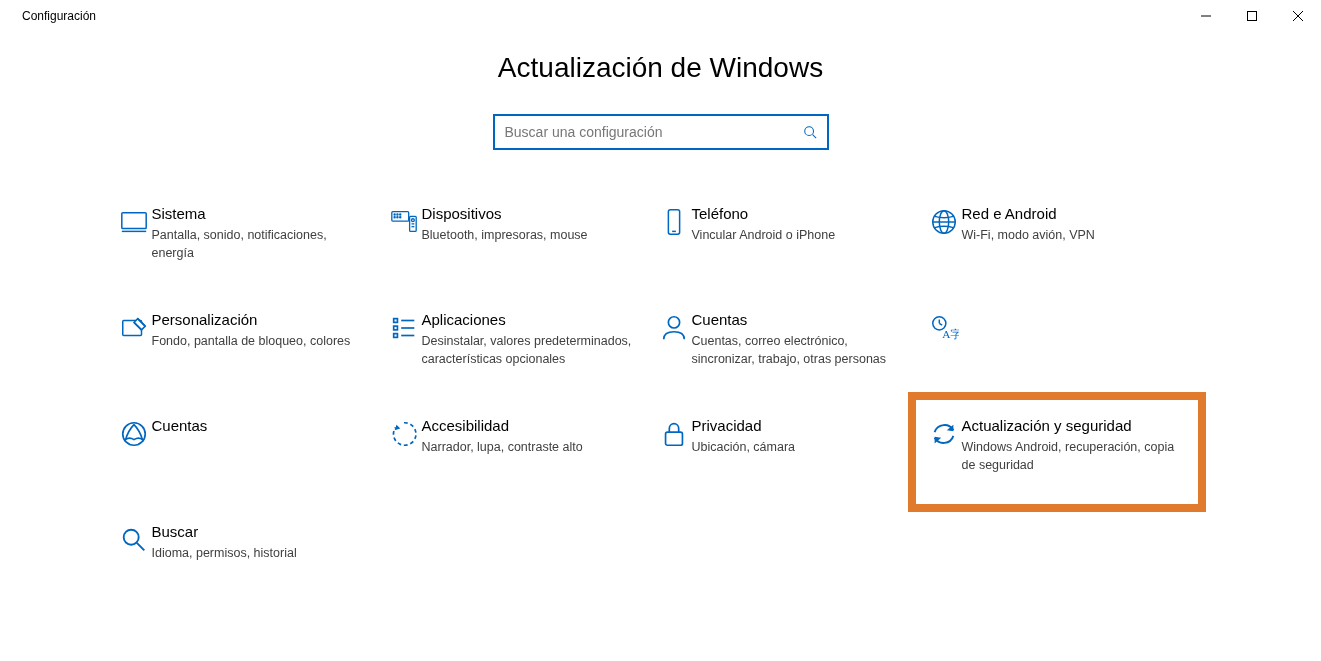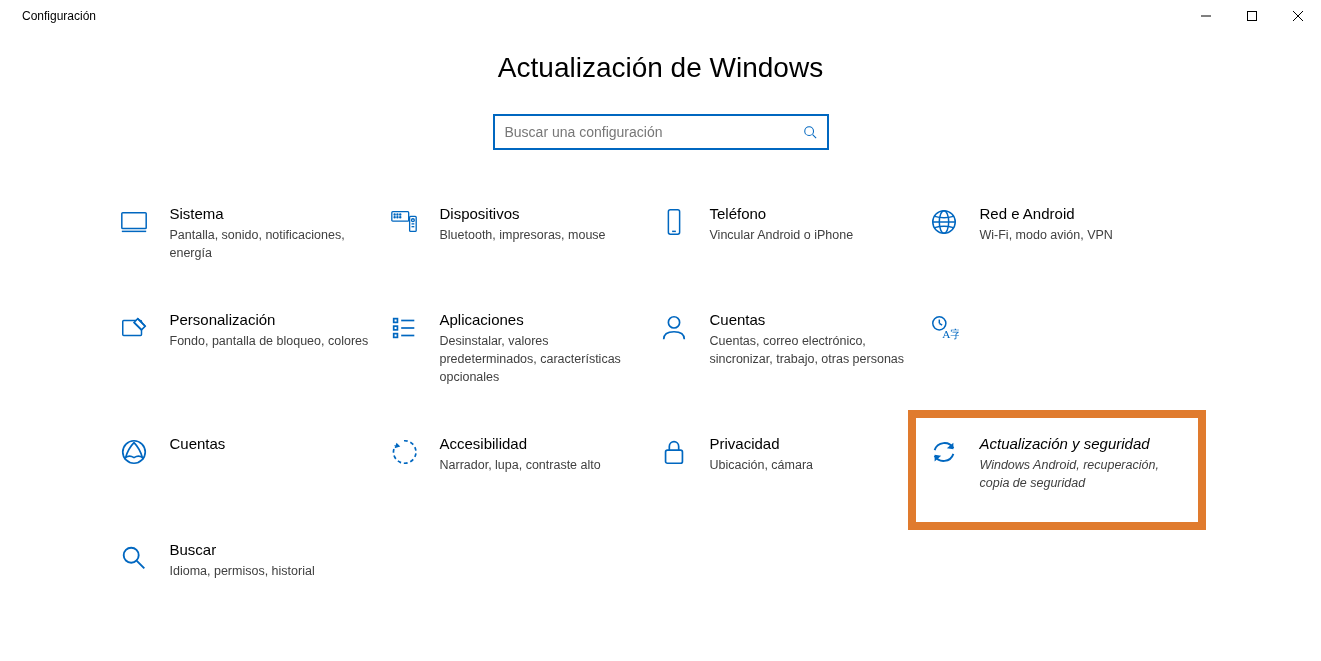--- a/index.html
+++ b/index.html
@@ -85,21 +85,20 @@
   .tile {
     display: flex;
     align-items: flex-start;
     padding: 4px 6px 4px 0;
     position: relative;
   }
   .tile-icon {
     width: 36px;
     height: 36px;
     flex: 0 0 36px;
-    margin-right: 18px;
     margin-top: 0px;
     color: #0369a1;
     display: flex;
     align-items: center;
     justify-content: center;
     text-align: center;
   }
   .tile-icon svg { width: 30px; height: 30px; }
   .tile-text { flex: 1; padding-right: 10px; }
   .tile-title {
@@ -317,21 +316,21 @@
           <rect x="7" y="14" width="18" height="14" rx="2"></rect>
           <path d="M11 14 V10 A5 5 0 0 1 21 10 V14"></path>
         </svg>
       </div>
       <div class="tile-text">
         <div class="tile-title">Privacidad</div>
         <div class="tile-desc">Ubicación, cámara</div>
       </div>
     </div>
 
-    <div class="tile" style="position:relative;font-style:italic;">
+    <div class="tile" style="position:relative;">
       <div class="highlight-box"></div>
       <div class="tile-icon">
         <svg viewBox="0 0 32 32" fill="none" stroke="#0067c0" stroke-width="2">
           <path d="M26 12 A11 11 0 0 0 6 14"></path>
           <polygon points="26,6 26,13 19,12" fill="#0067c0" stroke="none"></polygon>
           <path d="M6 20 A11 11 0 0 0 26 18"></path>
           <polygon points="6,26 6,19 13,20" fill="#0067c0" stroke="none"></polygon>
         </svg>
       </div>
       <div class="tile-text">

